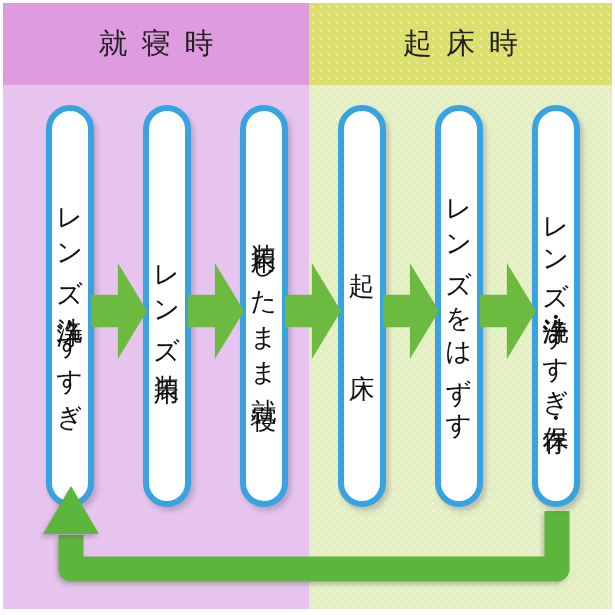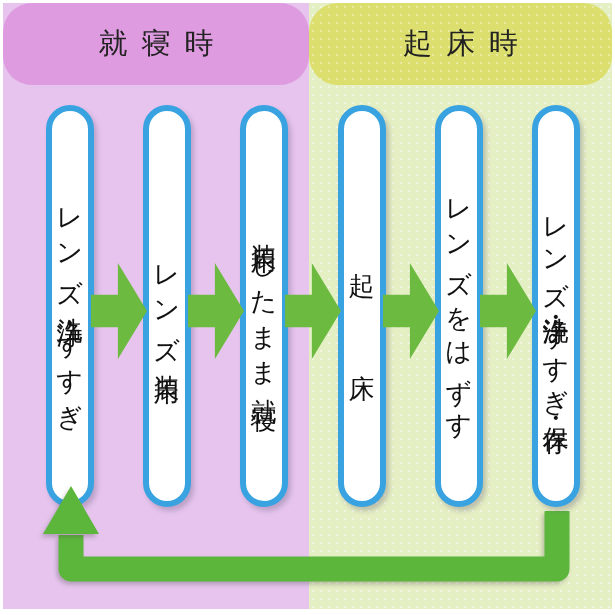--- a/index.html
+++ b/index.html
@@ -12,21 +12,21 @@
 
   
   .section{position:absolute;top:3px;bottom:6px;}
   .section-bedtime{left:3px;width:306px;background:#e6c4ee;}
   .section-wakeup{left:309px;width:303px;background:#e5efc4;
     background-image:radial-gradient(rgba(255,255,255,.45) 1px, transparent 1.6px);
     background-size:8px 8px;}
   .phase-header{position:absolute;left:0;top:0;width:100%;height:82px;
     display:flex;align-items:center;justify-content:center;
     font-size:29px;color:#222;letter-spacing:14px;padding-left:14px;
-    box-sizing:border-box;white-space:nowrap;border-radius:29px;}
+    box-sizing:border-box;white-space:nowrap;}
   .section-bedtime .phase-header{background:#df9be0;}
   .section-wakeup .phase-header{background:#dcdf6d;
     background-image:radial-gradient(rgba(255,255,255,.35) 1px, transparent 1.6px);
     background-size:8px 8px;}
 
   
   .pill{position:absolute;top:105px;height:402px;width:48px;
     background:#ffffff;border:6px solid #38a3e0;border-radius:24px;
     box-sizing:border-box;
     display:flex;align-items:center;justify-content:center;

